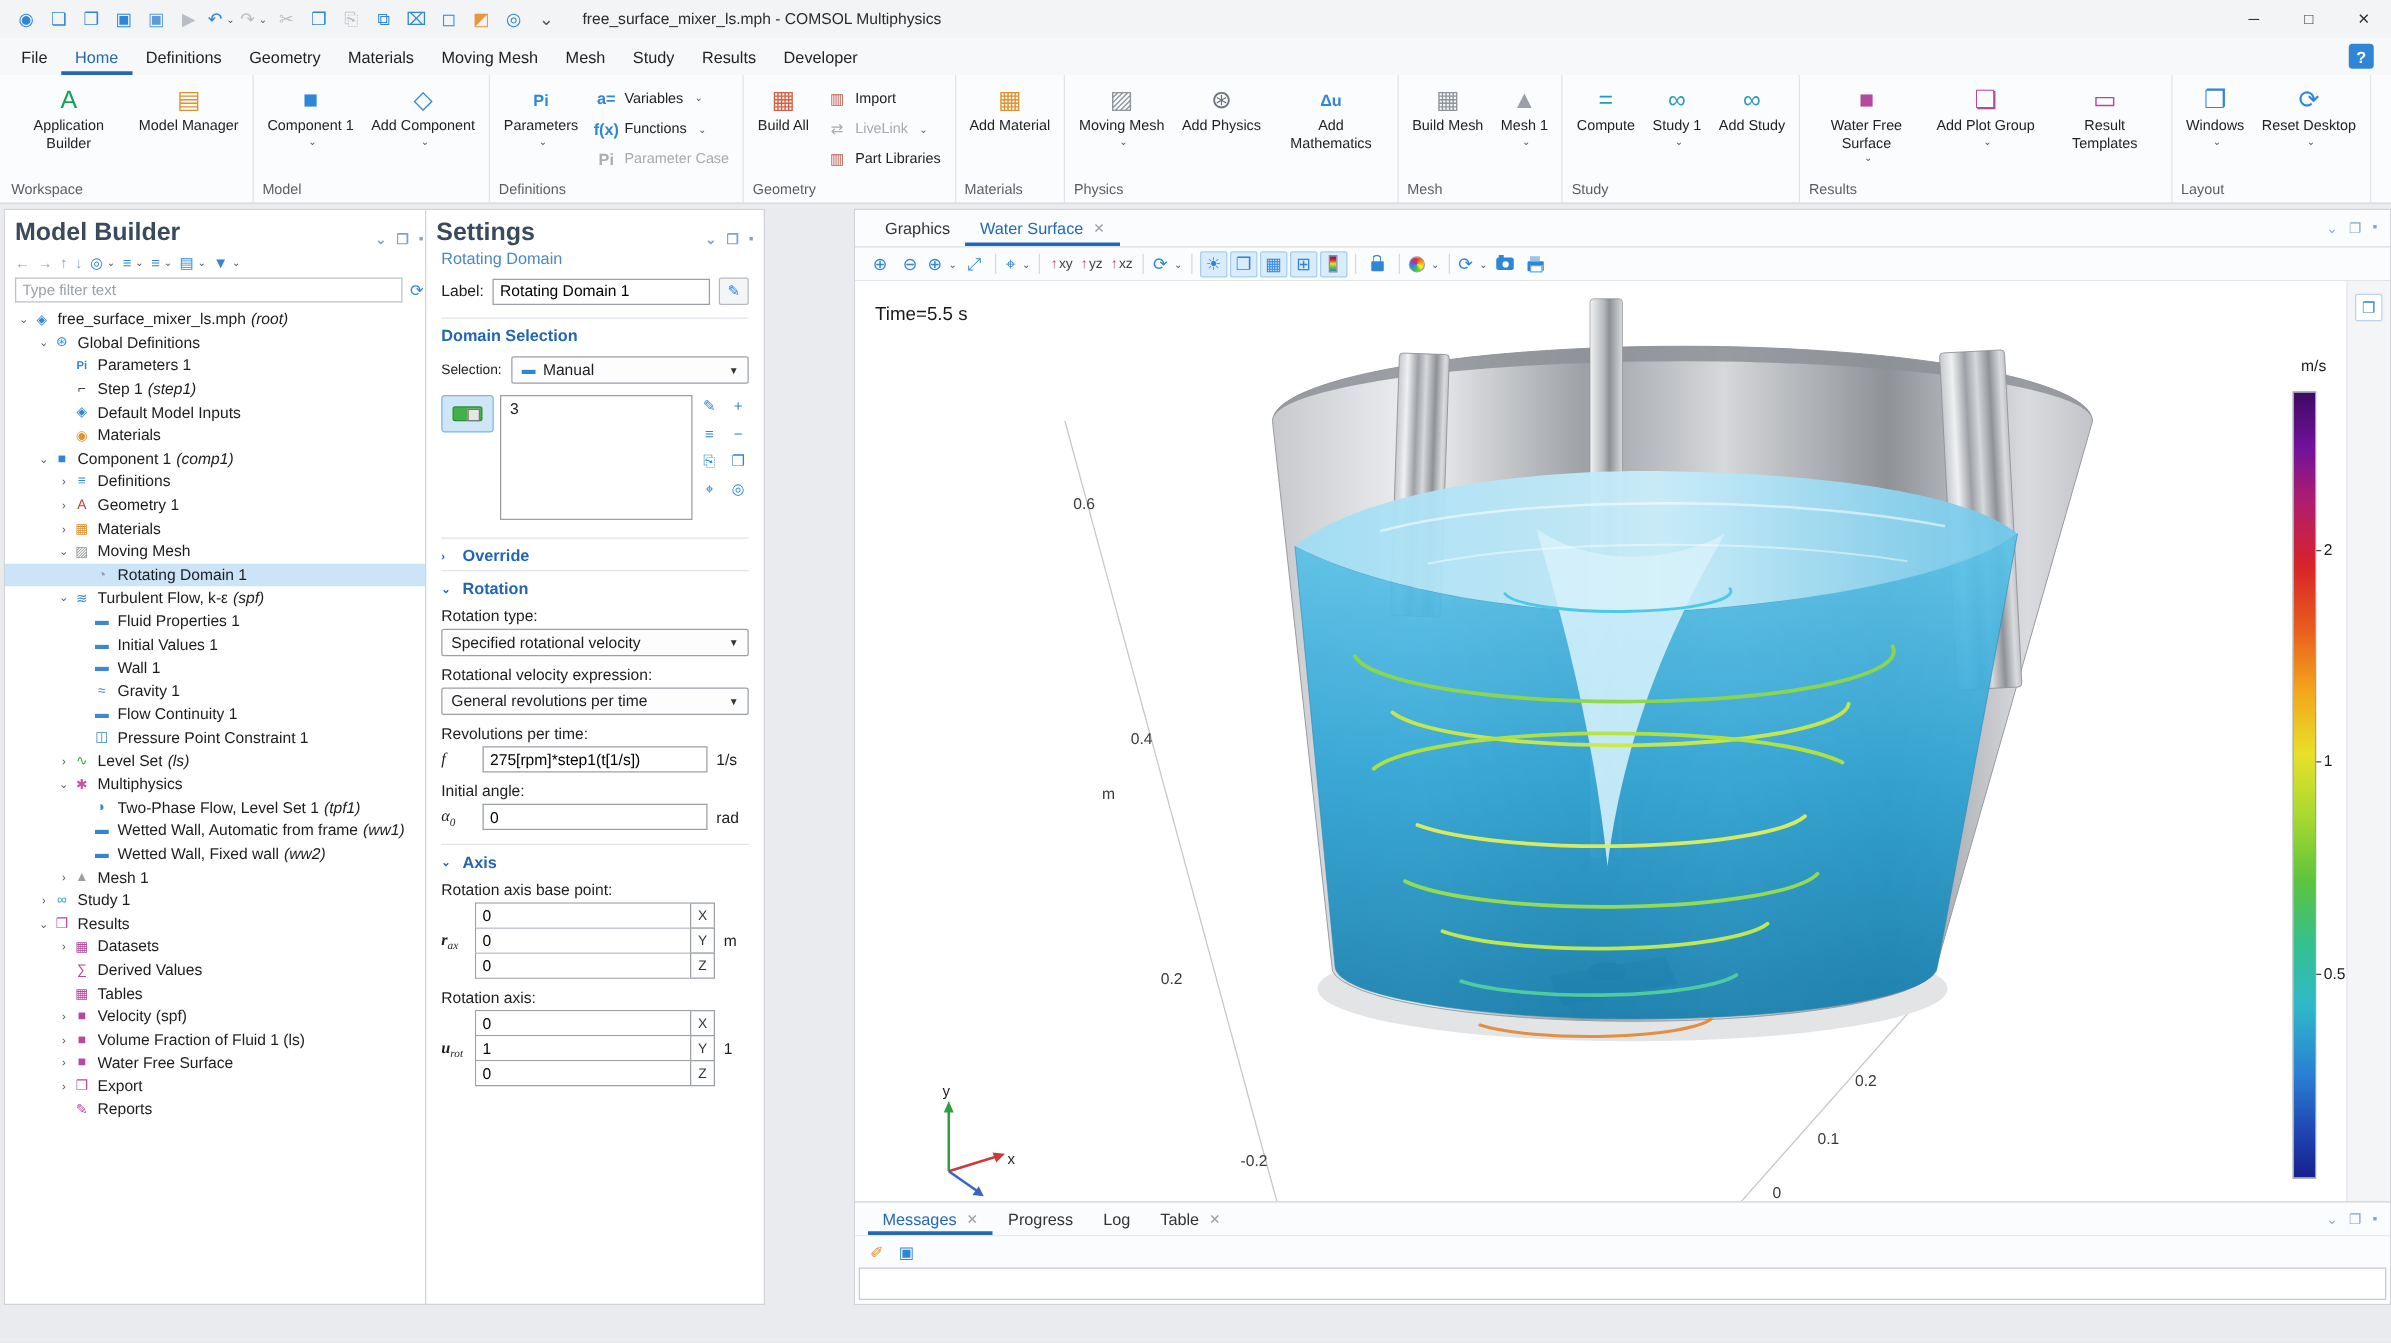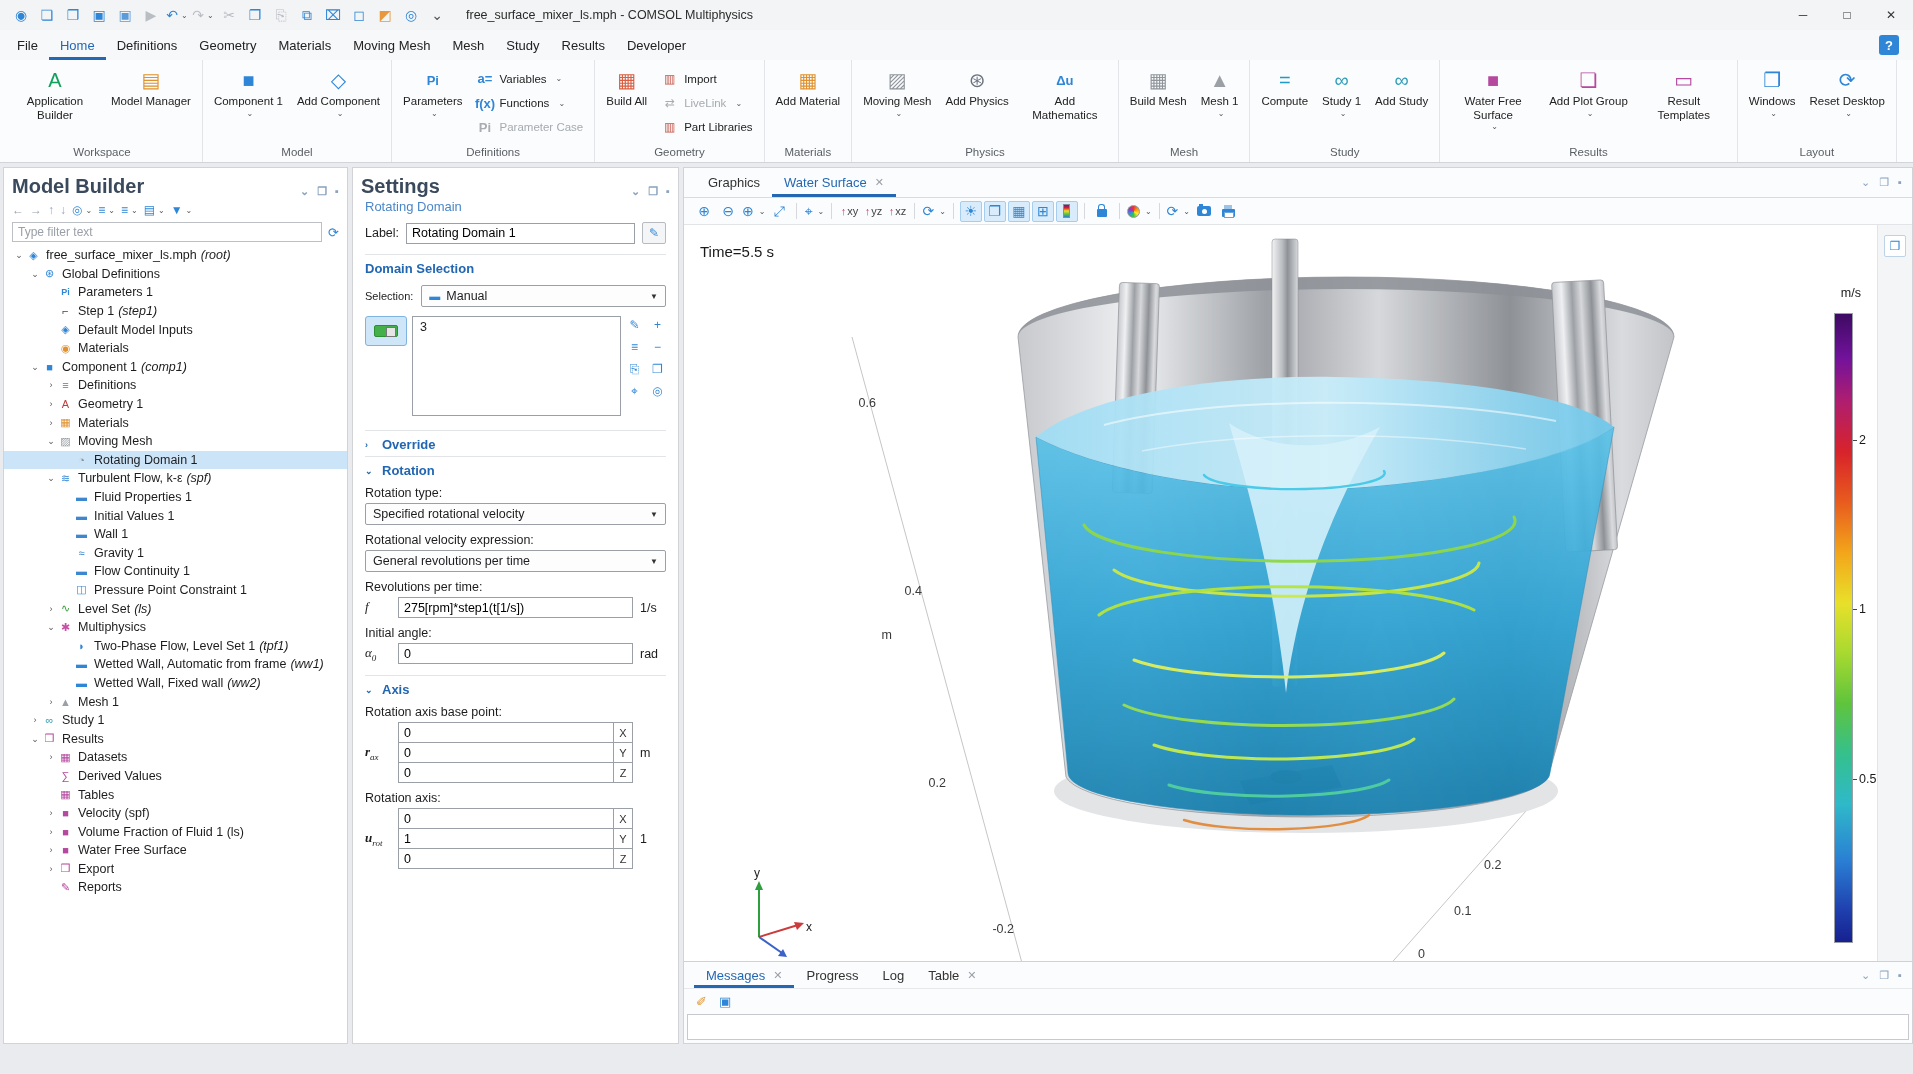--- a/index.html
+++ b/index.html
@@ -24,29 +24,29 @@
   .ribbon{height:103px;background:#fbfcfd;border-bottom:1px solid #d2d4d7;display:flex;padding:0 2px;}
   .rgroup{display:flex;flex-direction:column;border-right:1px solid #e2e4e7;padding:3px 5px 0;}
   .gbody{display:flex;flex:1;align-items:stretch;gap:2px;}
   .rbtn{display:flex;flex-direction:column;align-items:center;padding:4px 6px 2px;min-width:48px;max-width:96px;
         border-radius:3px;font-size:11.5px;line-height:1.18;text-align:center;color:#222;}
   .rbtn .ric{height:28px;display:flex;align-items:center;justify-content:center;}
   .rbtn.disabled,.rs-item.disabled{color:#a6aaaf;}
   .rsmall{display:flex;flex-direction:column;justify-content:space-evenly;padding:0 2px;}
   .rs-item{display:flex;align-items:center;gap:6px;font-size:11.5px;color:#222;padding:1px 4px;white-space:nowrap;}
   .rs-item .ric{width:17px;text-align:center;display:flex;justify-content:center;}
-  .glabel{font-size:11.5px;color:#5a5e63;text-align:center;padding:3px 2px 4px;}
+  .glabel{font-size:11.5px;color:#5a5e63;text-align:left;padding:3px 2px 4px;}
   .crt{font-size:8px;color:#555;margin-left:3px;}
   .glyph{font-style:normal;}
   .txtg{font-weight:bold;font-size:13px !important;}
   
   .workspace{position:absolute;top:164px;bottom:28px;left:0;right:0;background:#e9ebee;}
   .panel{position:absolute;top:3px;bottom:2px;background:#fff;border:1px solid #d1d3d6;overflow:hidden;}
   .p-mb{left:3px;width:345px;}
-  .p-set{left:352px;width:327px;}
+  .p-set{left:340px;width:272px;}
   .p-gfx{left:683px;right:0;display:flex;flex-direction:column;text-align:center;}
   .phead{display:flex;align-items:flex-end;padding:7px 8px 0;font-weight:bold;}
   .ptitle{font-size:20px;color:#3a4a5c;}
   .pctrls{margin-left:auto;display:flex;gap:8px;color:#8aa3bd;font-size:11px;padding-top:3px;}
   
   .mb-tools{display:flex;align-items:center;gap:6px;padding:5px 8px 3px;font-size:13px;}
   .mb-tools .ti{display:flex;align-items:center;}
   .mb-filter{display:flex;align-items:center;gap:6px;margin:2px 8px 4px;}
   .mb-filter input{flex:1;height:20px;border:1px solid #bcc0c5;font-size:12px;padding:0 5px;
                    font-family:"Liberation Sans",sans-serif;color:#333;}

